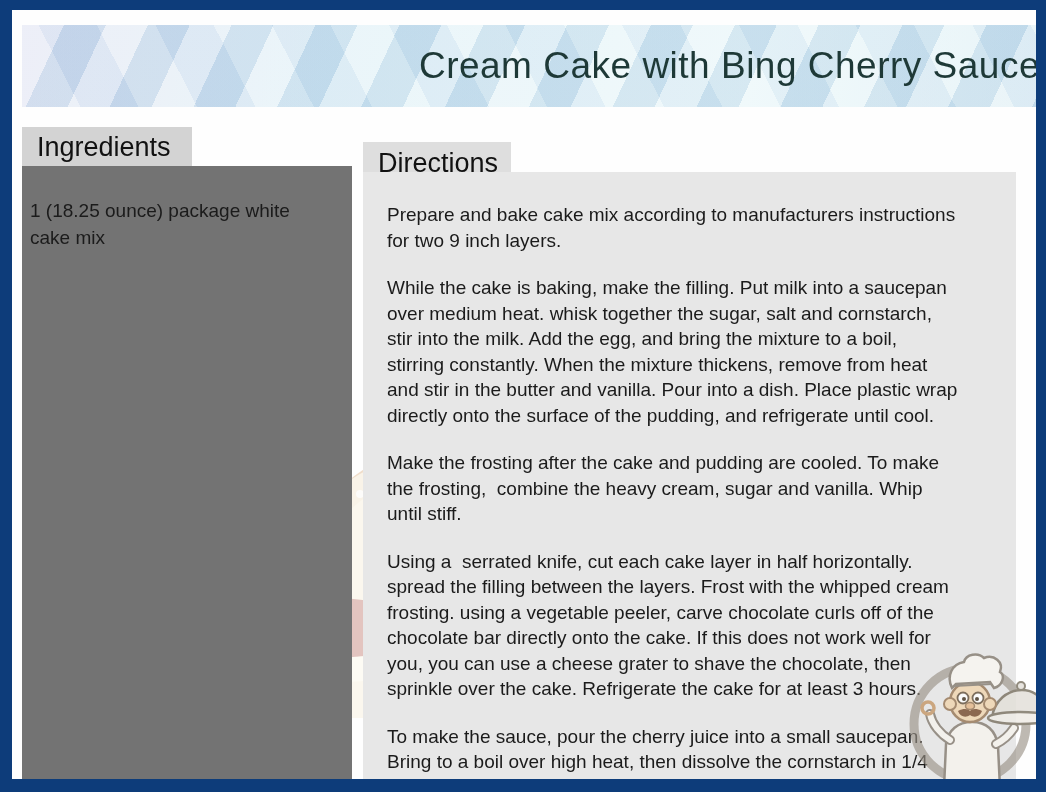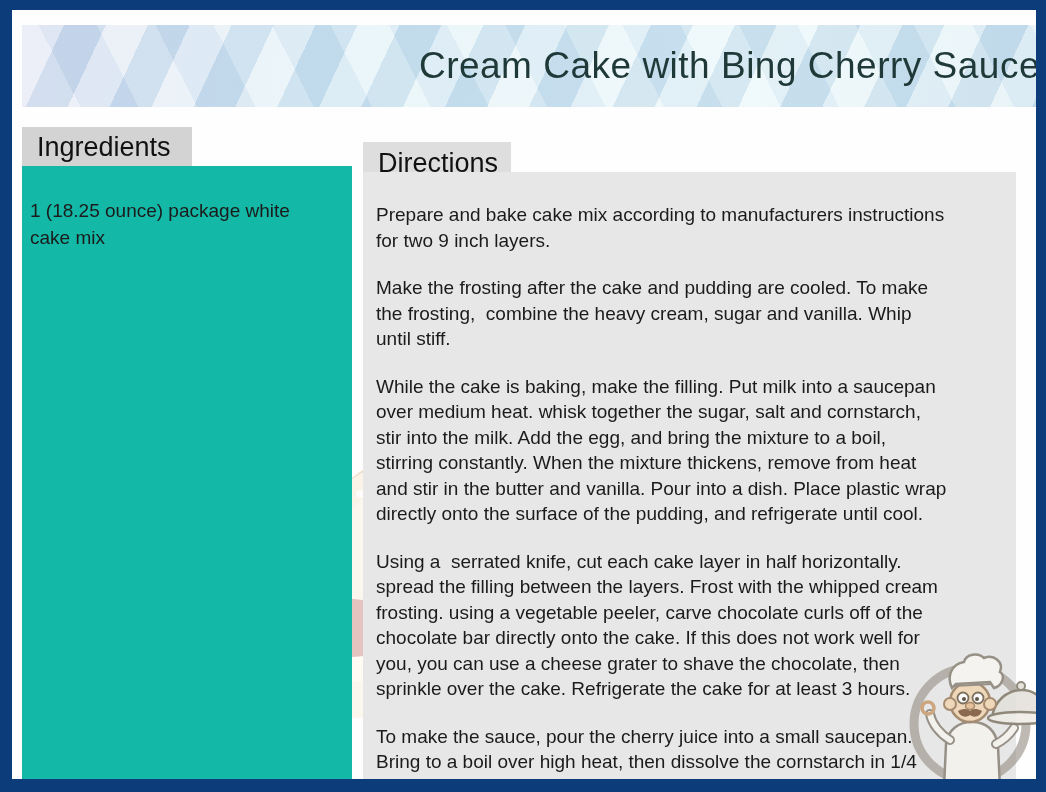--- a/index.html
+++ b/index.html
@@ -46,38 +46,38 @@
     color:#111;
   }
   .heading-box .heading-text { font-size:27px; padding-left:15px; }
   .ingredients-heading { left:10px; top:117px; width:170px; height:40px; background:#d3d3d3; }
   .directions-heading  { left:351px; top:132px; width:148px; height:42px; background:#dedede; }
   
   .ingredients-panel {
     position:absolute;
     left:10px; top:156px;
     width:330px; height:613px;
-    background:#14b8a6;
+    background:#737373;
   }
   .directions-panel {
     position:absolute;
     left:351px; top:162px;
     width:653px; height:607px;
     background:#e7e7e7;
   }
   .ingredients-panel .text-area {
     position:absolute; left:8px; top:31px; width:400px;
     font-size:19px; line-height:27px; color:#1b1b1b;
   }
   .ingredient-group { white-space:pre; margin:0 0 27px 0; }
   .directions-panel .text-area {
     position:absolute; left:12px; top:30px; width:660px;
     font-size:19px; line-height:25.5px; color:#1b1b1b;
   }
-  .direction-paragraph { white-space:pre; margin:0 0 22px 1px; }
+  .direction-paragraph { white-space:pre; margin:0 0 22px 12px; }
   
   .cake-watermark {
     position:absolute;
     left:228px; top:398px;
     width:512px; height:310px;
     opacity:0.38;
     pointer-events:none;
   }
   
   .chef-watermark {
@@ -135,29 +135,29 @@
 
     <div class="divider-gutter"></div>
 
     <div class="heading-box directions-heading">
       <span class="heading-text">Directions</span>
     </div>
     <div class="directions-panel">
       <div class="text-area">
         <p class="direction-paragraph">Prepare and bake cake mix according to manufacturers instructions
 for two 9 inch layers.</p>
-        <p class="direction-paragraph">Make the frosting after the cake and pudding are cooled. To make
-the frosting,  combine the heavy cream, sugar and vanilla. Whip
-until stiff.</p>
         <p class="direction-paragraph">While the cake is baking, make the filling. Put milk into a saucepan
 over medium heat. whisk together the sugar, salt and cornstarch,
 stir into the milk. Add the egg, and bring the mixture to a boil,
 stirring constantly. When the mixture thickens, remove from heat
 and stir in the butter and vanilla. Pour into a dish. Place plastic wrap
 directly onto the surface of the pudding, and refrigerate until cool.</p>
+        <p class="direction-paragraph">Make the frosting after the cake and pudding are cooled. To make
+the frosting,  combine the heavy cream, sugar and vanilla. Whip
+until stiff.</p>
         <p class="direction-paragraph">Using a  serrated knife, cut each cake layer in half horizontally.
 spread the filling between the layers. Frost with the whipped cream
 frosting. using a vegetable peeler, carve chocolate curls off of the
 chocolate bar directly onto the cake. If this does not work well for
 you, you can use a cheese grater to shave the chocolate, then
 sprinkle over the cake. Refrigerate the cake for at least 3 hours.</p>
         <p class="direction-paragraph">To make the sauce, pour the cherry juice into a small saucepan.
 Bring to a boil over high heat, then dissolve the cornstarch in 1/4
 cup of water, and stir into the boiling cherry juice. Cook and stir until</p>
       </div>

